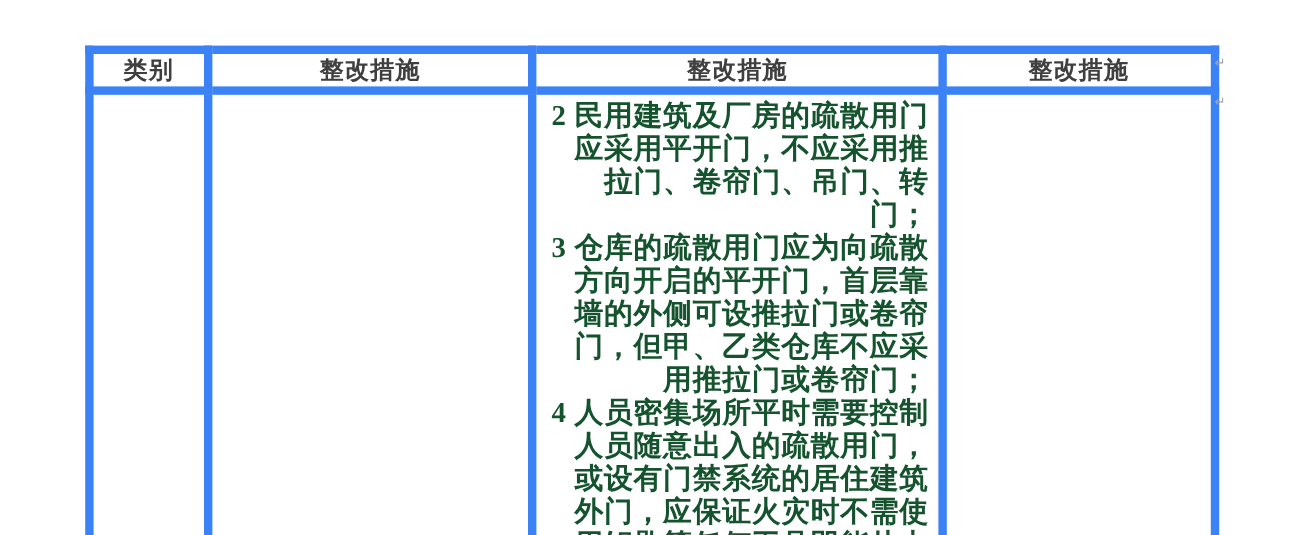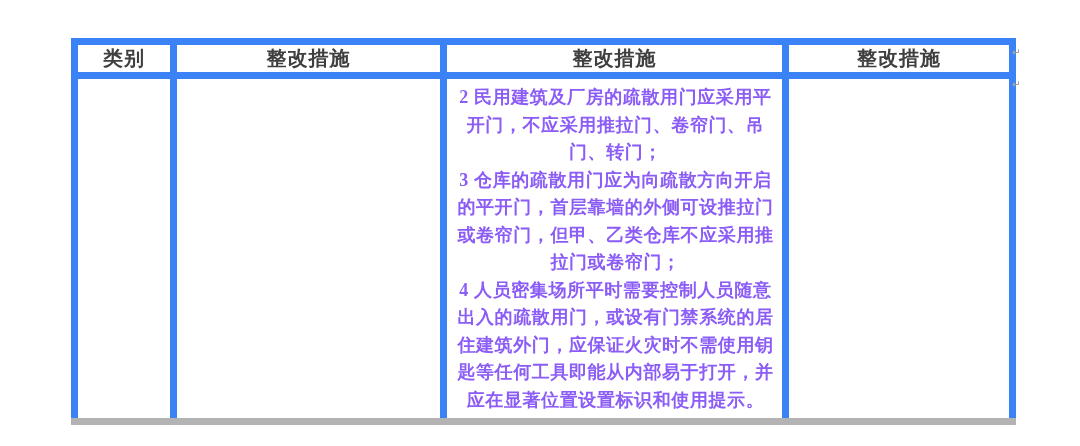--- a/index.html
+++ b/index.html
@@ -42,25 +42,25 @@
     vertical-align: top;
     height: 310px;
   }
   table.doc-table tbody tr:last-child td {
     border-bottom-color: #b3b3b3;
   }
   td.measures-cell {
     padding: 5px 8px 4px 10px;
   }
   td.measures-cell p {
-    font-size: 18px;
+    font-size: 24px;
     line-height: 27.5px;
     letter-spacing: 0.6px;
-    text-align: center;
-    color: #8b5cf6;
+    text-align: right;
+    color: #14532d;
   }
   .row-mark {
     position: absolute;
     font-size: 11px;
     color: #a3a3a3;
     font-family: "DejaVu Sans", sans-serif;
     line-height: 1;
   }
   .row-mark.mark-header { left: 1012px; top: 47px; }
   .row-mark.mark-body   { left: 1012px; top: 79px; }

